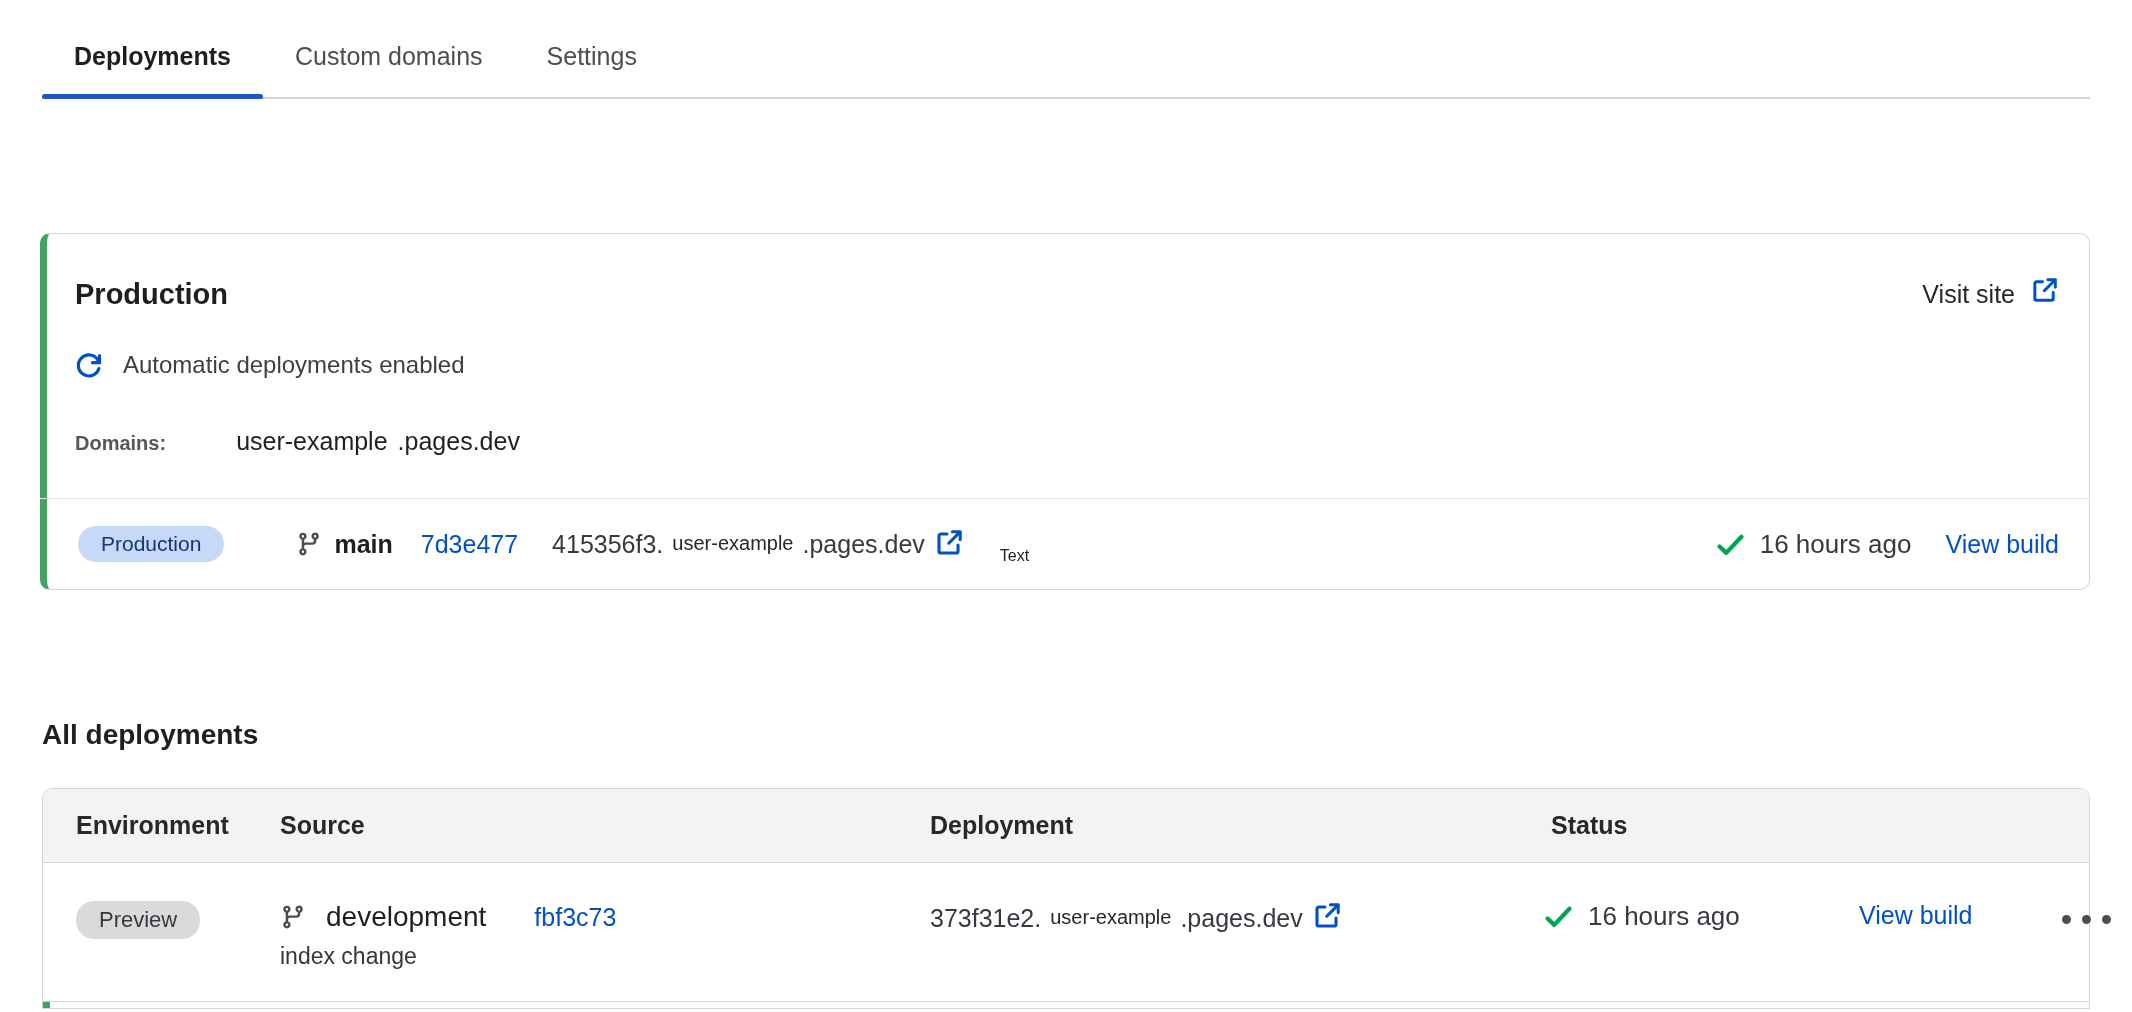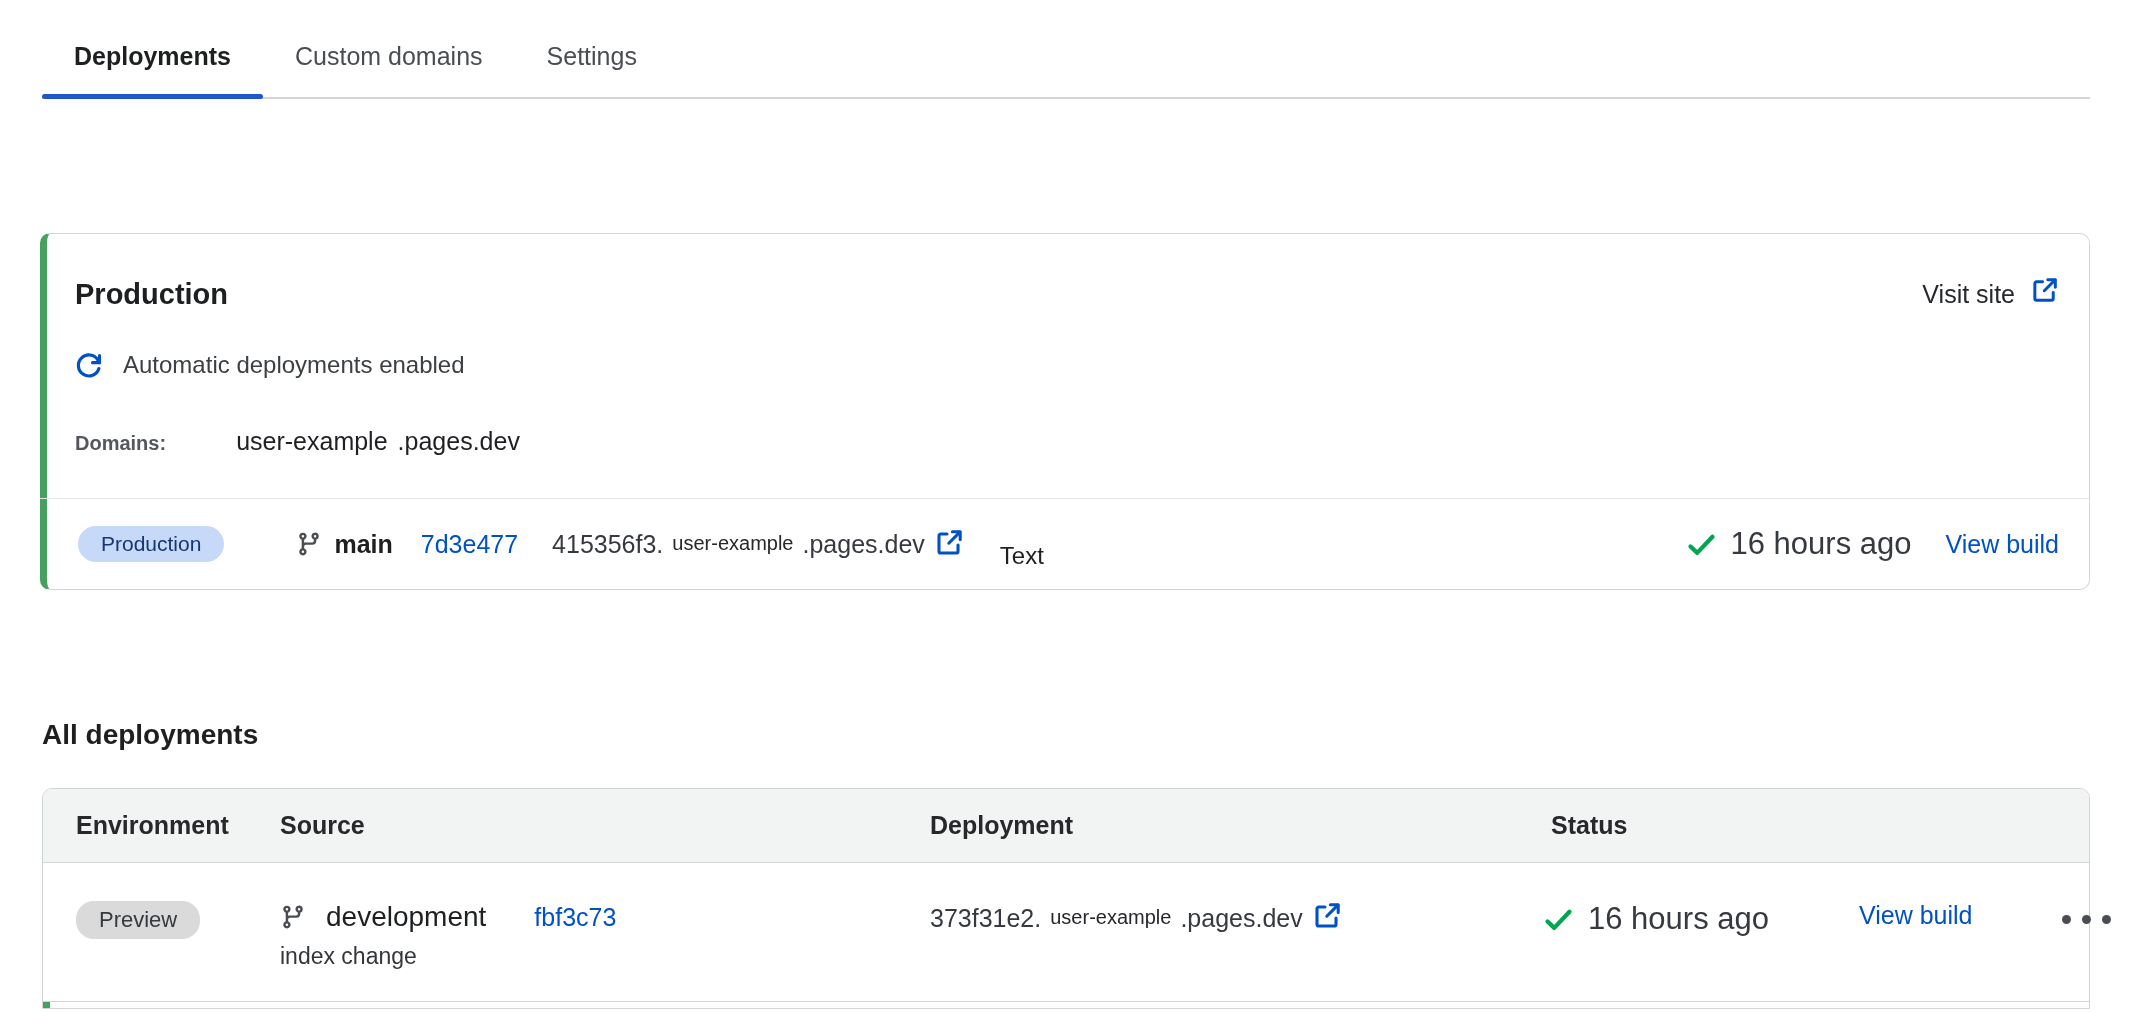--- a/index.html
+++ b/index.html
@@ -96,25 +96,25 @@
   .url-group { display: inline-flex; align-items: center; white-space: nowrap; }
   .url-prefix, .url-suffix { font-size: 25px; color: #36393f; }
   .url-name { font-size: 20px; color: #26282b; margin: 0 9px; position: relative; top: -1px; }
   .url-group .ext-icon { color: var(--link-blue, #0051c3); margin-left: 10px; cursor: pointer; }
 
   .deploy-row .m-badge   { margin-right: 72px; }
   .deploy-row .m-icon    { margin-right: 12px; }
   .deploy-row .m-branch  { margin-right: 28px; }
   .deploy-row .m-commit  { margin-right: 34px; }
   .deploy-row .m-url     { margin-right: 36px; }
-  .deploy-note { font-size: 24px; color: #1f2023; transform: translateY(12px); }
+  .deploy-note { font-size: 16px; color: #1f2023; transform: translateY(12px); }
 
   .status-group { margin-left: auto; display: flex; align-items: center; }
   .check-icon { display: inline-flex; }
-  .time-text { font-size: 31px; color: #36393f; margin-left: 14px; white-space: nowrap; }
+  .time-text { font-size: 26px; color: #36393f; margin-left: 14px; white-space: nowrap; }
   .status-group .view-build { margin-left: 34px; }
 
   
   .section-heading {
     position: absolute; left: 42px; top: 719px;
     font-size: 28px; font-weight: 700; color: #1d1f20; line-height: 32px;
   }
 
   .deploy-table {
     position: absolute; left: 42px; right: 42px; top: 788px;

